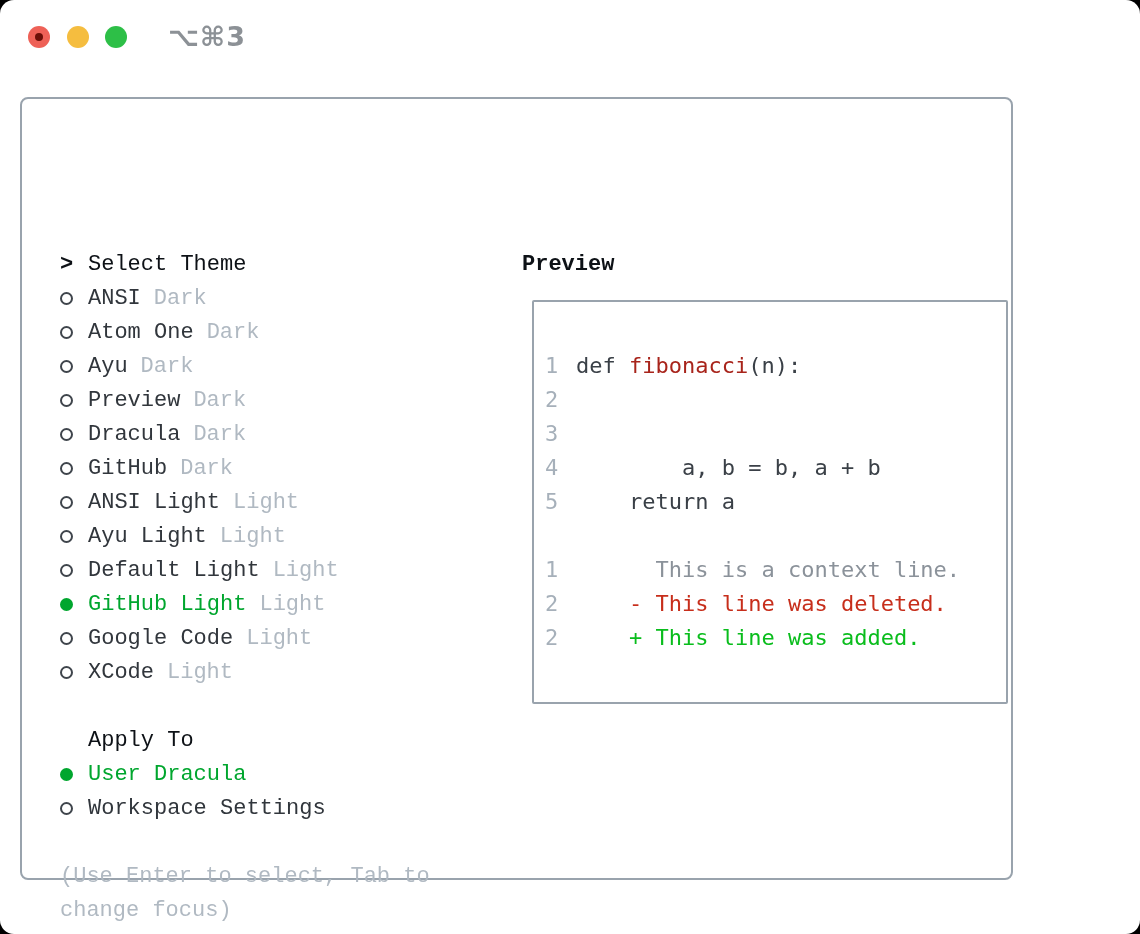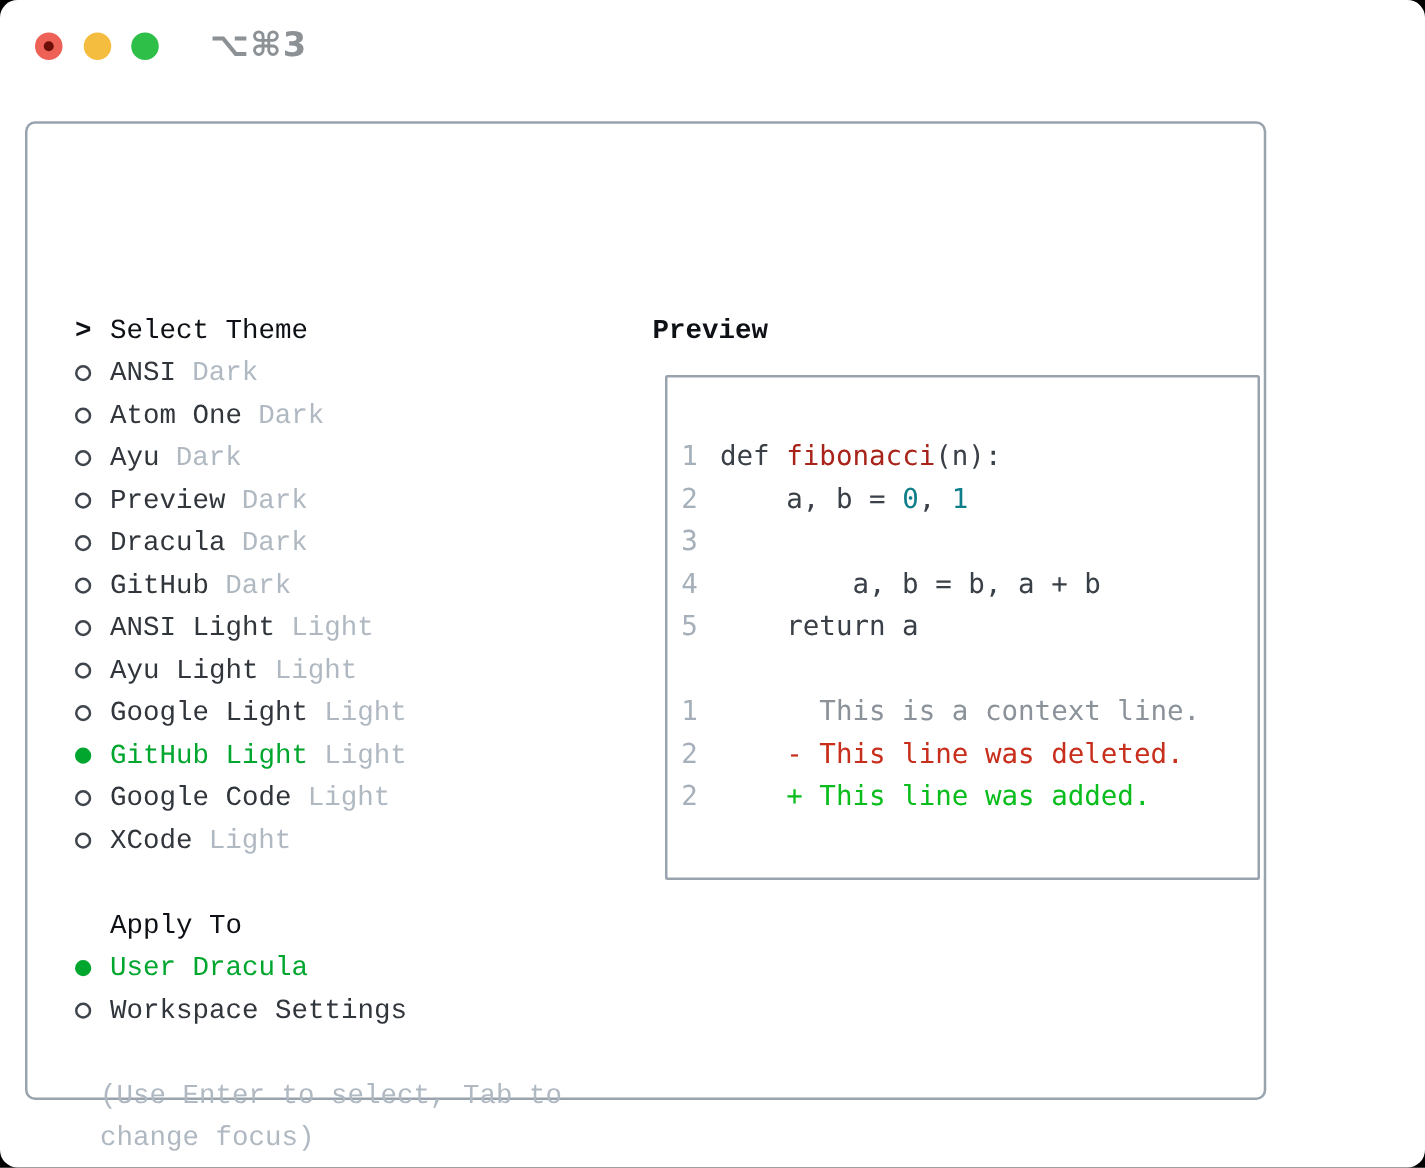--- a/index.html
+++ b/index.html
@@ -47,21 +47,21 @@
   .row{height:34px;display:flex;align-items:center;}
   .cell-bullet{flex:0 0 28px;width:28px;display:flex;align-items:center;}
   .circle{width:13px;height:13px;border-radius:50%;border:2px solid #3f454c;box-sizing:border-box;}
   .circle.sel{background:var(--green);border-color:var(--green);}
   .cursor-glyph{font-weight:700;color:var(--ink-strong);}
   .t-title{font-weight:400;color:var(--ink-strong);white-space:pre;}
   .t-name{color:var(--ink);white-space:pre;}
   .t-name.sel{color:var(--green);}
   .t-tag{color:var(--muted);margin-left:13px;white-space:pre;}
   .t-header{color:var(--ink-strong);white-space:pre;}
-  .row.hint{color:var(--muted);white-space:pre;margin-left:20px;}
+  .row.hint{color:var(--muted);white-space:pre;}
 
   
   .preview-title{position:absolute;left:500px;top:148px;height:34px;display:flex;
       align-items:center;font-size:22px;font-weight:700;color:var(--ink-strong);}
   .preview-box{position:absolute;left:510px;top:201px;width:476px;height:404px;
       box-sizing:border-box;border:2px solid var(--border);border-radius:2px;
       padding:46px 0 0 11px;overflow:hidden;
       font-family:"DejaVu Sans Mono","Liberation Mono",monospace;font-size:22px;}
   .code-line{height:34px;display:flex;align-items:center;white-space:pre;}
   .ln{flex:0 0 31px;width:31px;color:var(--ln);}
@@ -149,21 +149,21 @@
           <span class="cell-bullet">
             <span class="circle"></span>
           </span>
           <span class="t-name">Ayu Light</span>
           <span class="t-tag">Light</span>
         </div>
         <div class="row">
           <span class="cell-bullet">
             <span class="circle"></span>
           </span>
-          <span class="t-name">Google Light</span>
+          <span class="t-name">Default Light</span>
           <span class="t-tag">Light</span>
         </div>
         <div class="row">
           <span class="cell-bullet">
             <span class="circle sel"></span>
           </span>
           <span class="t-name sel">GitHub Light</span>
           <span class="t-tag">Light</span>
         </div>
         <div class="row">
@@ -197,21 +197,21 @@
           </span>
           <span class="t-name">Workspace Settings</span>
         </div>
         <div class="row"></div>
         <div class="row hint">(Use Enter to select, Tab to</div>
         <div class="row hint">change focus)</div>
       </div>
     <div class="preview-title">Preview</div>
     <div class="preview-box" id="preview-box">
         <div class="code-line"><span class="ln">1</span><span class="code-content"><span class="sg-d">def </span><span class="sg-func">fibonacci</span><span class="sg-d">(n):</span></span></div>
-        <div class="code-line"><span class="ln">2</span><span class="code-content"><span class="sg-d">    a, b = </span><span class="sg-num">0</span><span class="sg-d">, </span><span class="sg-num">1</span></span></div>
+        <div class="code-line"><span class="ln">2</span></div>
         <div class="code-line"><span class="ln">3</span></div>
         <div class="code-line"><span class="ln">4</span><span class="code-content"><span class="sg-d">        a, b = b, a + b</span></span></div>
         <div class="code-line"><span class="ln">5</span><span class="code-content"><span class="sg-d">    return a</span></span></div>
         <div class="code-line"><span class="ln"></span><span class="code-content"></span></div>
         <div class="code-line"><span class="ln">1</span><span class="code-content"><span class="sg-ctx">      This is a context line.</span></span></div>
         <div class="code-line"><span class="ln">2</span><span class="code-content"><span class="sg-del">    - This line was deleted.</span></span></div>
         <div class="code-line"><span class="ln">2</span><span class="code-content"><span class="sg-add">    + This line was added.</span></span></div>
       </div>
   </div>
 

